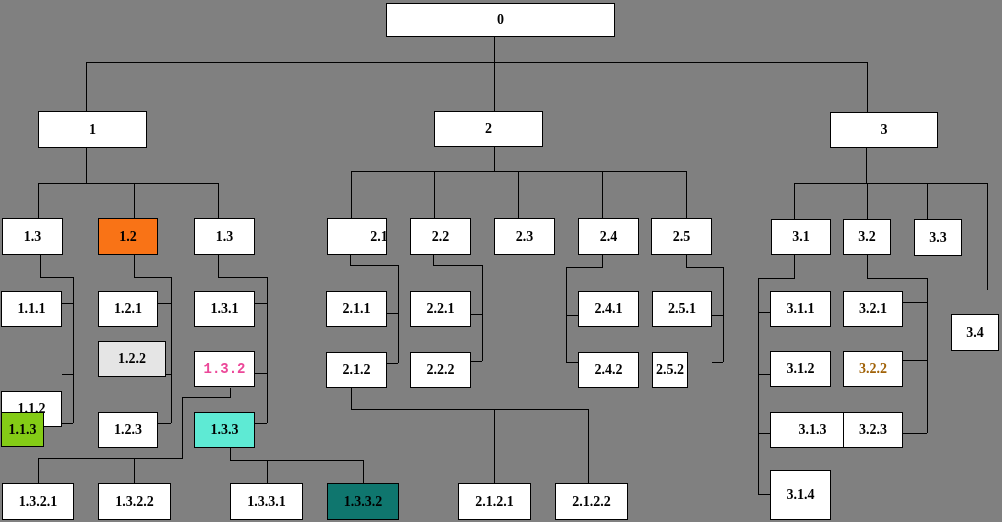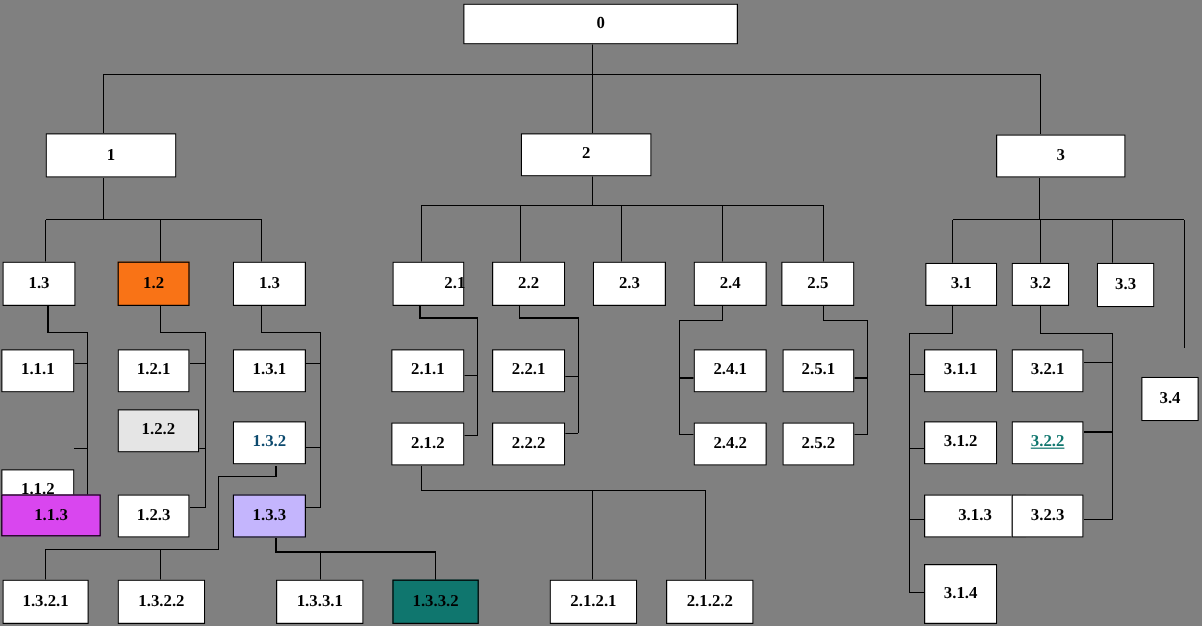--- a/index.html
+++ b/index.html
@@ -144,39 +144,39 @@
       </div>
       <div class="node" style="left: 951px; top: 290px; width: 48px; height: 37px; background: rgb(255, 255, 255); border-color: rgb(0, 0, 0); margin-top: 24px;">
         <span class="node-label" style="color: rgb(0, 0, 0);">3.4</span>
       </div>
       <div class="node" style="left: 1px; top: 291px; width: 61px; height: 36px; background: rgb(255, 255, 255); border-color: rgb(0, 0, 0);">
         <span class="node-label" style="color: rgb(0, 0, 0);">1.1.1</span>
       </div>
       <div class="node" style="left: 1px; top: 351px; width: 61px; height: 36px; background: rgb(255, 255, 255); border-color: rgb(0, 0, 0); margin-top: 40px;">
         <span class="node-label" style="color: rgb(0, 0, 0);">1.1.2</span>
       </div>
-      <div class="node" style="left: 1px; top: 412px; width: 83px; height: 35px; background: #d946ef; border-color: rgb(0, 0, 0);">
+      <div class="node" style="left: 1px; top: 412px; width: 43px; height: 35px; background: #84cc16; border-color: rgb(0, 0, 0);">
         <span class="node-label" style="color: rgb(0, 0, 0);">1.1.3</span>
       </div>
       <div class="node" style="left: 98px; top: 291px; width: 60px; height: 36px; background: rgb(255, 255, 255); border-color: rgb(0, 0, 0);">
         <span class="node-label" style="color: rgb(0, 0, 0);">1.2.1</span>
       </div>
       <div class="node" style="left: 98px; top: 341px; width: 68px; height: 36px; background: #e5e5e5; border-color: rgb(0, 0, 0);">
         <span class="node-label" style="color: rgb(0, 0, 0);">1.2.2</span>
       </div>
       <div class="node" style="left: 98px; top: 412px; width: 60px; height: 36px; background: rgb(255, 255, 255); border-color: rgb(0, 0, 0);">
         <span class="node-label" style="color: rgb(0, 0, 0);">1.2.3</span>
       </div>
       <div class="node" style="left: 194px; top: 291px; width: 61px; height: 36px; background: rgb(255, 255, 255); border-color: rgb(0, 0, 0);">
         <span class="node-label" style="color: rgb(0, 0, 0);">1.3.1</span>
       </div>
       <div class="node" style="left: 194px; top: 351px; width: 61px; height: 36px; background: rgb(255, 255, 255); border-color: rgb(0, 0, 0);">
-        <span class="node-label" style="color: #0c4a6e;">1.3.2</span>
-      </div>
-      <div class="node" style="left: 194px; top: 412px; width: 61px; height: 36px; background: #c4b5fd; border-color: rgb(0, 0, 0);">
+        <span class="node-label" style="color: #ec4899; font-family: Liberation Mono, monospace;">1.3.2</span>
+      </div>
+      <div class="node" style="left: 194px; top: 412px; width: 61px; height: 36px; background: #5eead4; border-color: rgb(0, 0, 0);">
         <span class="node-label" style="color: rgb(0, 0, 0);">1.3.3</span>
       </div>
       <div class="node" style="left: 326px; top: 291px; width: 61px; height: 36px; background: rgb(255, 255, 255); border-color: rgb(0, 0, 0);">
         <span class="node-label" style="color: rgb(0, 0, 0);">2.1.1</span>
       </div>
       <div class="node" style="left: 326px; top: 352px; width: 61px; height: 36px; background: rgb(255, 255, 255); border-color: rgb(0, 0, 0);">
         <span class="node-label" style="color: rgb(0, 0, 0);">2.1.2</span>
       </div>
       <div class="node" style="left: 410px; top: 291px; width: 61px; height: 36px; background: rgb(255, 255, 255); border-color: rgb(0, 0, 0);">
         <span class="node-label" style="color: rgb(0, 0, 0);">2.2.1</span>
@@ -186,40 +186,40 @@
       </div>
       <div class="node" style="left: 578px; top: 291px; width: 61px; height: 36px; background: rgb(255, 255, 255); border-color: rgb(0, 0, 0);">
         <span class="node-label" style="color: rgb(0, 0, 0);">2.4.1</span>
       </div>
       <div class="node" style="left: 578px; top: 352px; width: 61px; height: 36px; background: rgb(255, 255, 255); border-color: rgb(0, 0, 0);">
         <span class="node-label" style="color: rgb(0, 0, 0);">2.4.2</span>
       </div>
       <div class="node" style="left: 652px; top: 291px; width: 60px; height: 36px; background: rgb(255, 255, 255); border-color: rgb(0, 0, 0);">
         <span class="node-label" style="color: rgb(0, 0, 0);">2.5.1</span>
       </div>
-      <div class="node" style="left: 652px; top: 352px; width: 60px; height: 36px; background: rgb(255, 255, 255); border-color: rgb(0, 0, 0);">
+      <div class="node" style="left: 652px; top: 352px; width: 36px; height: 36px; background: rgb(255, 255, 255); border-color: rgb(0, 0, 0);">
         <span class="node-label" style="color: rgb(0, 0, 0);">2.5.2</span>
       </div>
       <div class="node" style="left: 770px; top: 291px; width: 61px; height: 36px; background: rgb(255, 255, 255); border-color: rgb(0, 0, 0);">
         <span class="node-label" style="color: rgb(0, 0, 0);">3.1.1</span>
       </div>
       <div class="node" style="left: 770px; top: 351px; width: 61px; height: 36px; background: rgb(255, 255, 255); border-color: rgb(0, 0, 0);">
         <span class="node-label" style="color: rgb(0, 0, 0);">3.1.2</span>
       </div>
       <div class="node" style="left: 770px; top: 412px; width: 85px; height: 36px; background: rgb(255, 255, 255); border-color: rgb(0, 0, 0);">
         <span class="node-label" style="color: rgb(0, 0, 0);">3.1.3</span>
       </div>
       <div class="node" style="left: 770px; top: 470px; width: 61px; height: 50px; background: rgb(255, 255, 255); border-color: rgb(0, 0, 0);">
         <span class="node-label" style="color: rgb(0, 0, 0);">3.1.4</span>
       </div>
       <div class="node" style="left: 843px; top: 291px; width: 60px; height: 36px; background: rgb(255, 255, 255); border-color: rgb(0, 0, 0);">
         <span class="node-label" style="color: rgb(0, 0, 0);">3.2.1</span>
       </div>
       <div class="node" style="left: 843px; top: 351px; width: 60px; height: 36px; background: rgb(255, 255, 255); border-color: rgb(0, 0, 0);">
-        <span class="node-label" style="color: #0f766e; text-decoration: underline;">3.2.2</span>
+        <span class="node-label" style="color: #a16207;">3.2.2</span>
       </div>
       <div class="node" style="left: 843px; top: 412px; width: 60px; height: 36px; background: rgb(255, 255, 255); border-color: rgb(0, 0, 0);">
         <span class="node-label" style="color: rgb(0, 0, 0);">3.2.3</span>
       </div>
       <div class="node" style="left: 2px; top: 483px; width: 72px; height: 37px; background: rgb(255, 255, 255); border-color: rgb(0, 0, 0);">
         <span class="node-label" style="color: rgb(0, 0, 0);">1.3.2.1</span>
       </div>
       <div class="node" style="left: 98px; top: 483px; width: 73px; height: 37px; background: rgb(255, 255, 255); border-color: rgb(0, 0, 0);">
         <span class="node-label" style="color: rgb(0, 0, 0);">1.3.2.2</span>
       </div>

